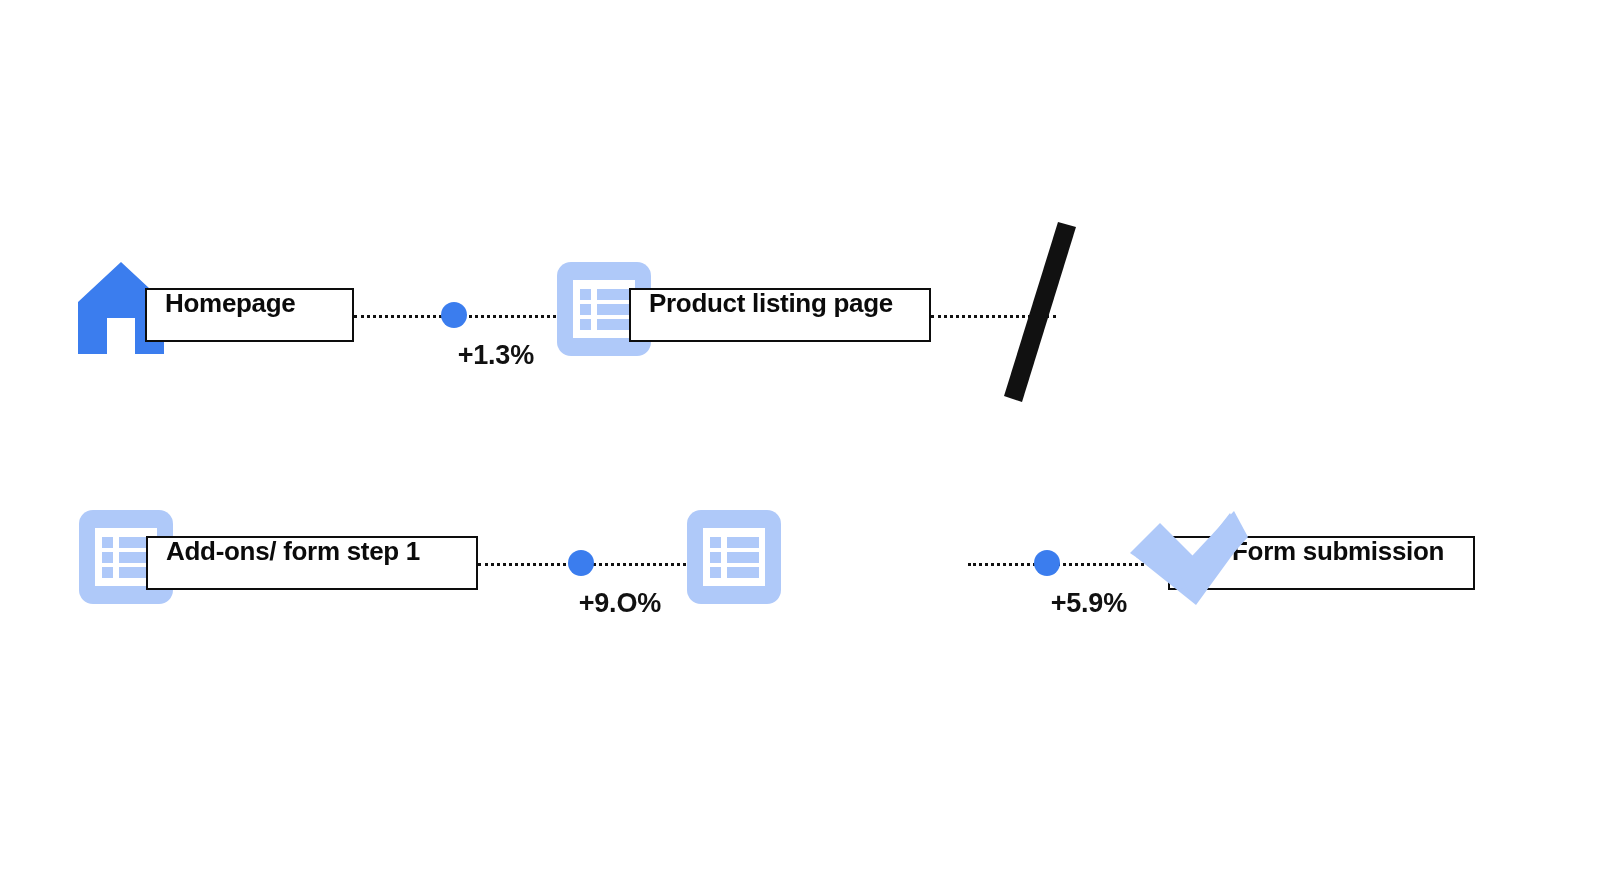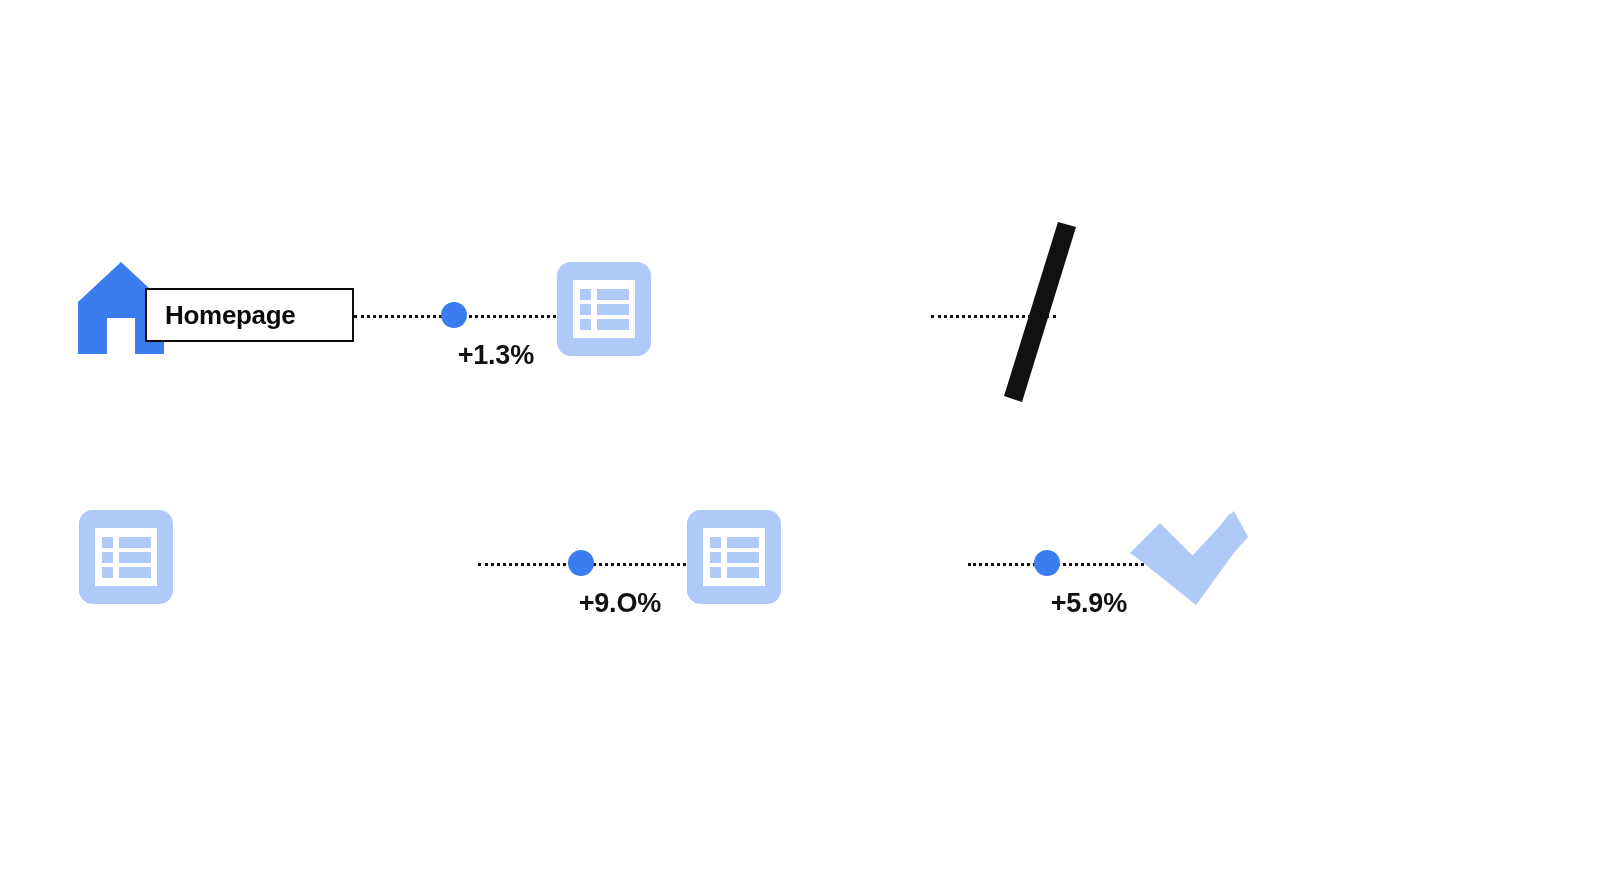--- a/index.html
+++ b/index.html
@@ -24,21 +24,21 @@
   .node-pct{
     position:absolute;z-index:4;
     font-size:27px;font-weight:bold;color:#111111;
     letter-spacing:-0.2px;white-space:nowrap;text-align:right;
   }
 
   
   .step-box{
     position:absolute;z-index:5;
     background:#ffffff;border:2.5px solid #0d0d0d;
-    display:flex;align-items:center;
+    display:flex;align-items:flex-start;
     box-sizing:border-box;
     padding:0 18px;
   }
   .step-box.transparent{background:transparent;}
   .step-box .step-label{
     font-size:26px;font-weight:bold;color:#0b0b0b;
     letter-spacing:-0.3px;white-space:nowrap;line-height:1;
   }
 
   
@@ -74,20 +74,23 @@
       <rect x="40" y="42" width="32" height="11" fill="#AFC9F9"></rect>
       <rect x="23" y="57" width="11" height="11" fill="#AFC9F9"></rect>
       <rect x="40" y="57" width="32" height="11" fill="#AFC9F9"></rect>
     </svg>
   </div>
 
   <div class="step-box" style="left:145px;top:288px;width:209px;height:54px;">
     <span class="step-label">Homepage</span>
   </div>
 
+  <div class="step-box" style="left:629px;top:288px;width:302px;height:54px;">
+    <span class="step-label">Product listing page</span>
+  </div>
 
   <div class="node-dot" style="left:441px;top:302px;"></div>
   <div class="node-pct" style="left:374px;top:340px;width:160px;">+1.3%</div>
 
   <div class="slash" style="left:1000px;top:222px;width:80px;height:180px;">
     <svg width="80" height="180" viewBox="0 0 80 180" aria-hidden="true">
       <polygon points="58,0 76,5 22,180 4,174" fill="#111111"></polygon>
     </svg>
   </div>
 
@@ -114,22 +117,28 @@
       <rect x="16" y="18" width="62" height="58" fill="#FFFFFF"></rect>
       <rect x="23" y="27" width="11" height="11" fill="#AFC9F9"></rect>
       <rect x="40" y="27" width="32" height="11" fill="#AFC9F9"></rect>
       <rect x="23" y="42" width="11" height="11" fill="#AFC9F9"></rect>
       <rect x="40" y="42" width="32" height="11" fill="#AFC9F9"></rect>
       <rect x="23" y="57" width="11" height="11" fill="#AFC9F9"></rect>
       <rect x="40" y="57" width="32" height="11" fill="#AFC9F9"></rect>
     </svg>
   </div>
 
+  <div class="step-box" style="left:146px;top:536px;width:332px;height:54px;">
+    <span class="step-label">Add-ons/ form step 1</span>
+  </div>
 
 
+  <div class="step-box transparent" style="left:1168px;top:536px;width:307px;height:54px;">
+    <span class="step-label" style="margin-left:44px;">Form submission</span>
+  </div>
 
   <div class="icon over" style="left:1126px;top:505px;width:122px;height:116px;">
     <svg width="122" height="116" viewBox="0 0 122 116" aria-hidden="true">
       <path d="M10 52 L38 24 L68 54 L104 8 L118 34 L70 100 Z" fill="#AFC9F9"></path>
       <polygon points="4,48 34,18 76,60 62,88" fill="#AFC9F9"></polygon>
       <polygon points="52,66 108,6 122,32 66,94" fill="#AFC9F9"></polygon>
     </svg>
   </div>
 
   <div class="node-dot" style="left:568px;top:550px;"></div>

